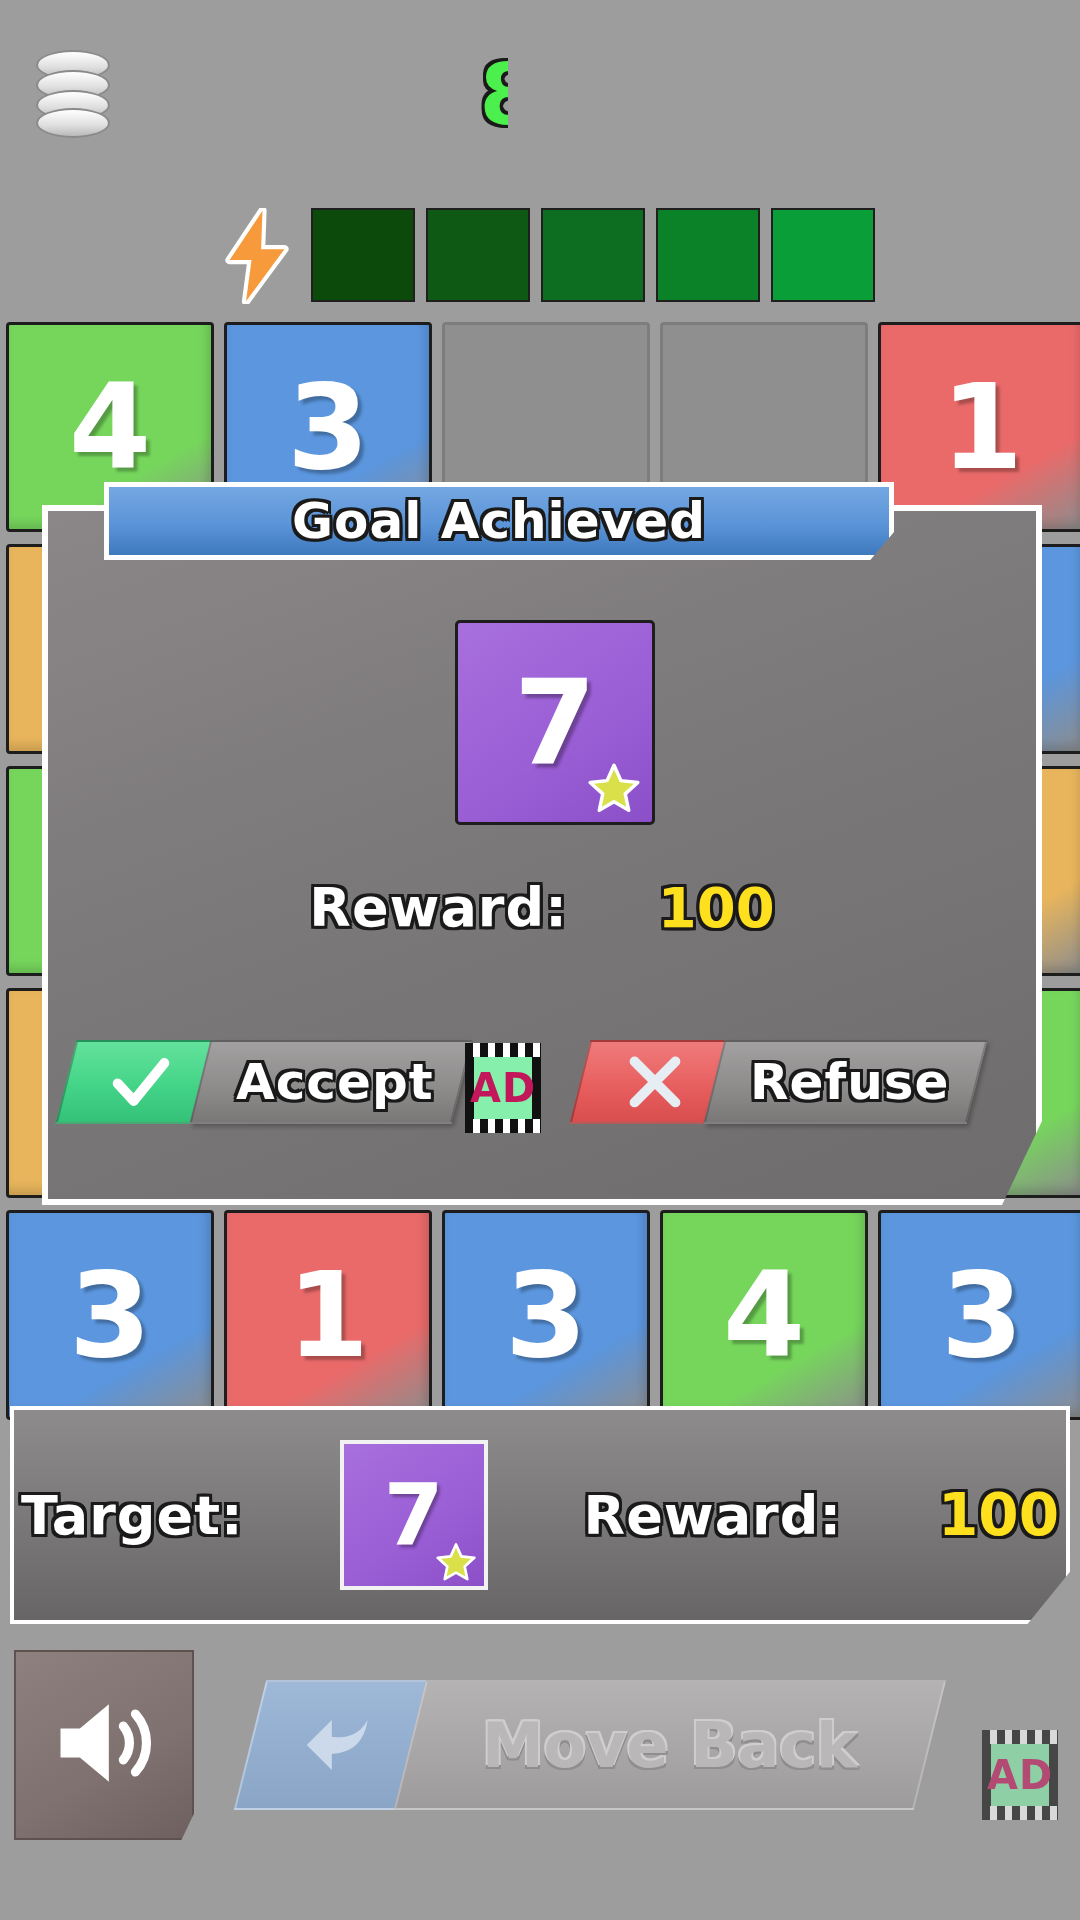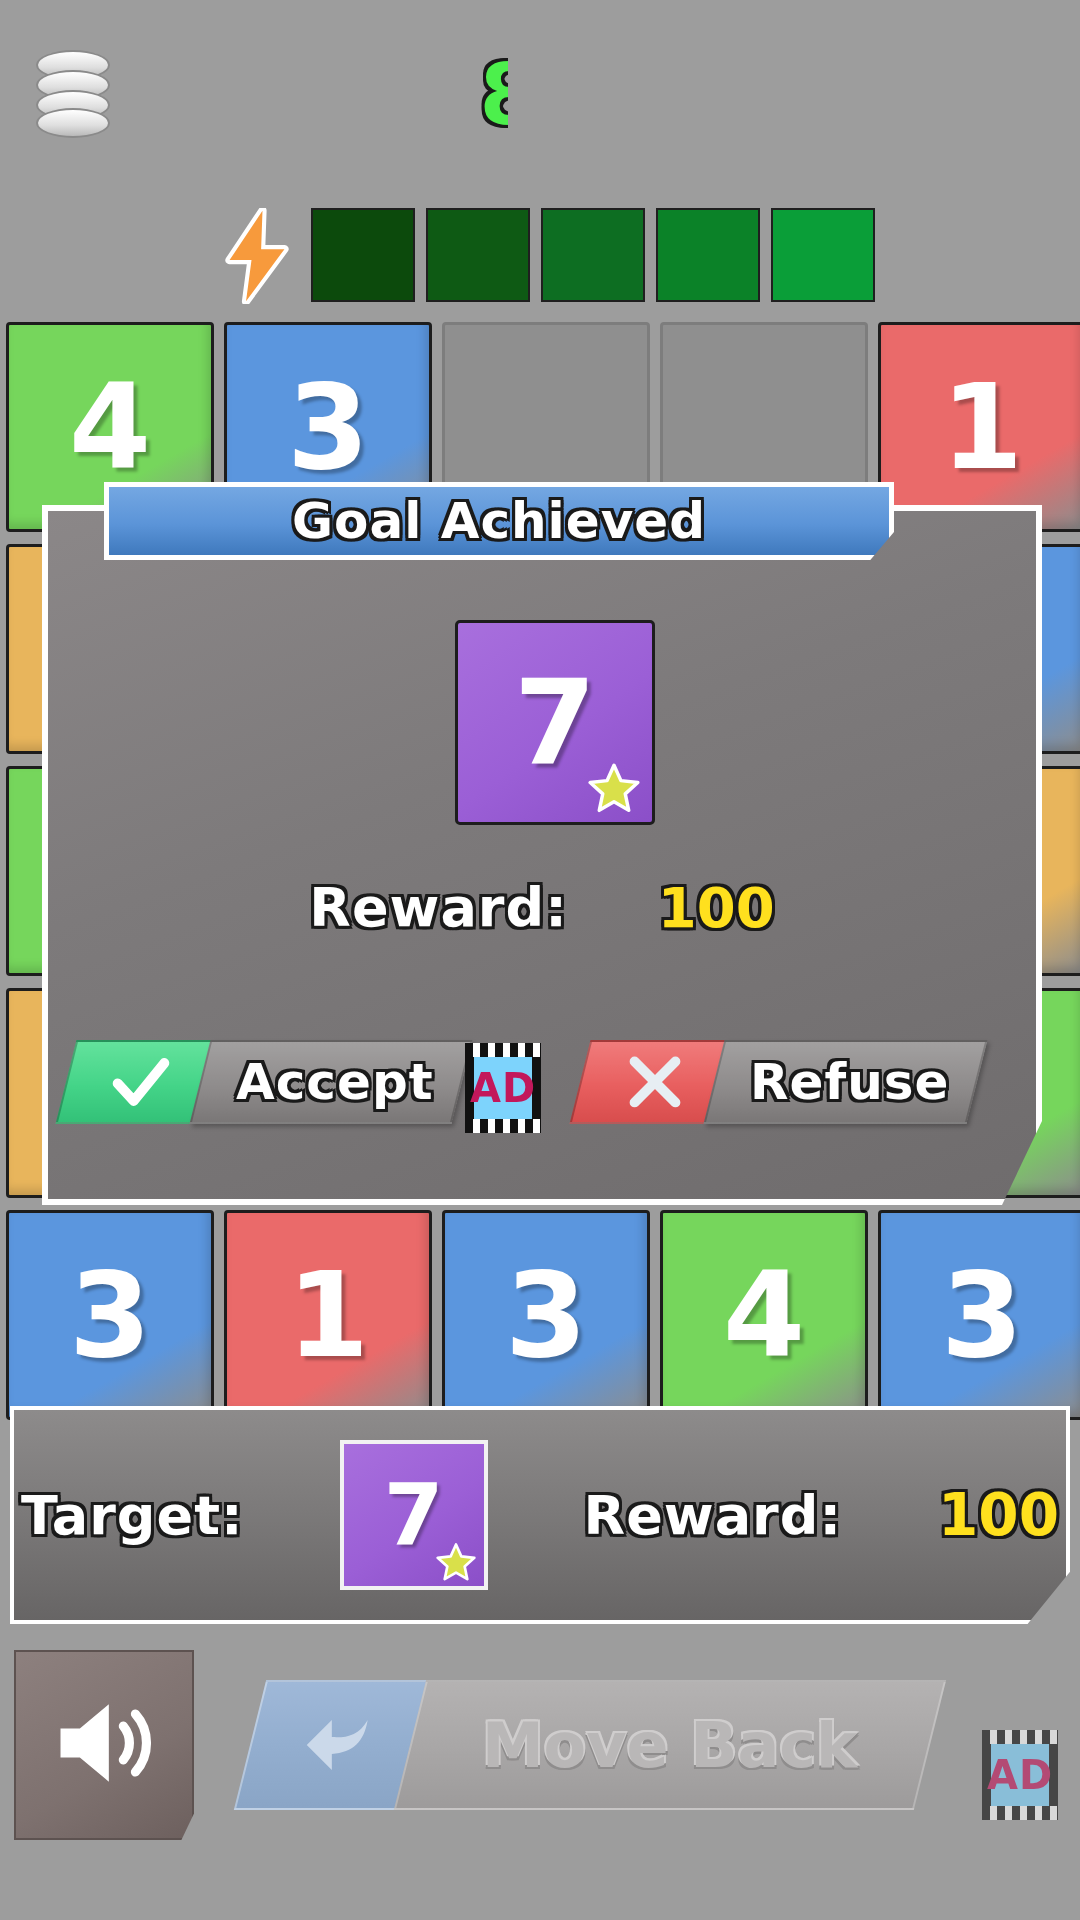--- a/index.html
+++ b/index.html
@@ -150,21 +150,21 @@
   .btn-body span { transform:skewX(14deg); font-size:50px; }
   .btn-icon svg { width:70px; height:70px; transform:skewX(14deg); }
 
   .accept-btn { left:66px; top:1040px; }
   .accept-btn .btn-icon { background:linear-gradient(180deg,#63e29c 0%,#44d488 55%,#33c178 100%); }
   .refuse-btn { left:580px; top:1040px; }
   .refuse-btn .btn-icon { background:linear-gradient(180deg,#f07b7b 0%,#e85f5f 55%,#d84d4d 100%); }
 
   
   .ad-badge {
-    position:absolute; width:76px; height:90px; background:#7dd3fc;
+    position:absolute; width:76px; height:90px; background:#86efac;
     border-left:9px solid #111; border-right:9px solid #111;
     display:flex; align-items:center; justify-content:center;
     pointer-events:auto; cursor:pointer;
   }
   .ad-badge::before, .ad-badge::after {
     content:""; position:absolute; left:-9px; right:-9px; height:14px;
     background:repeating-linear-gradient(90deg,#111 0 8px,#fff 8px 15px);
   }
   .ad-badge::before { top:0; }
   .ad-badge::after  { bottom:0; }

